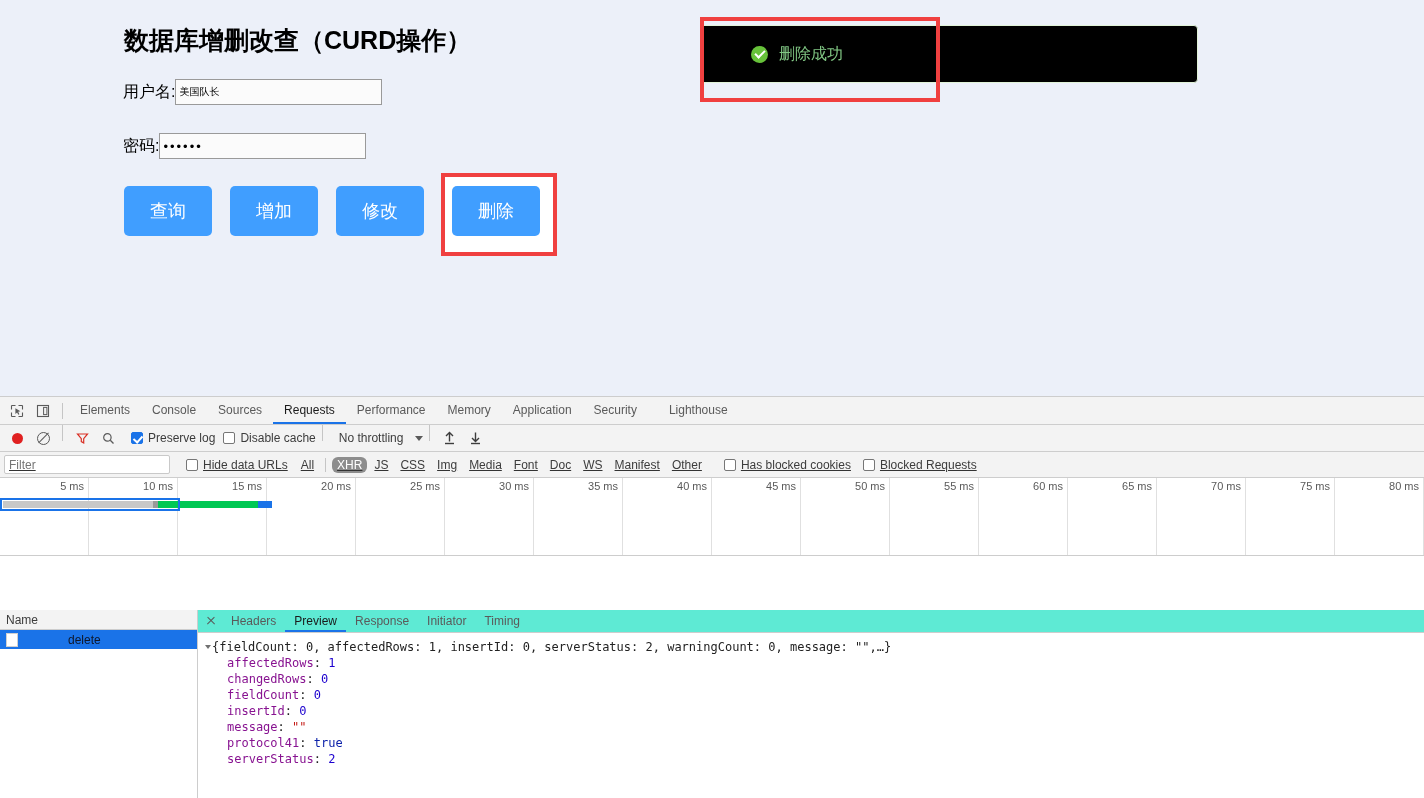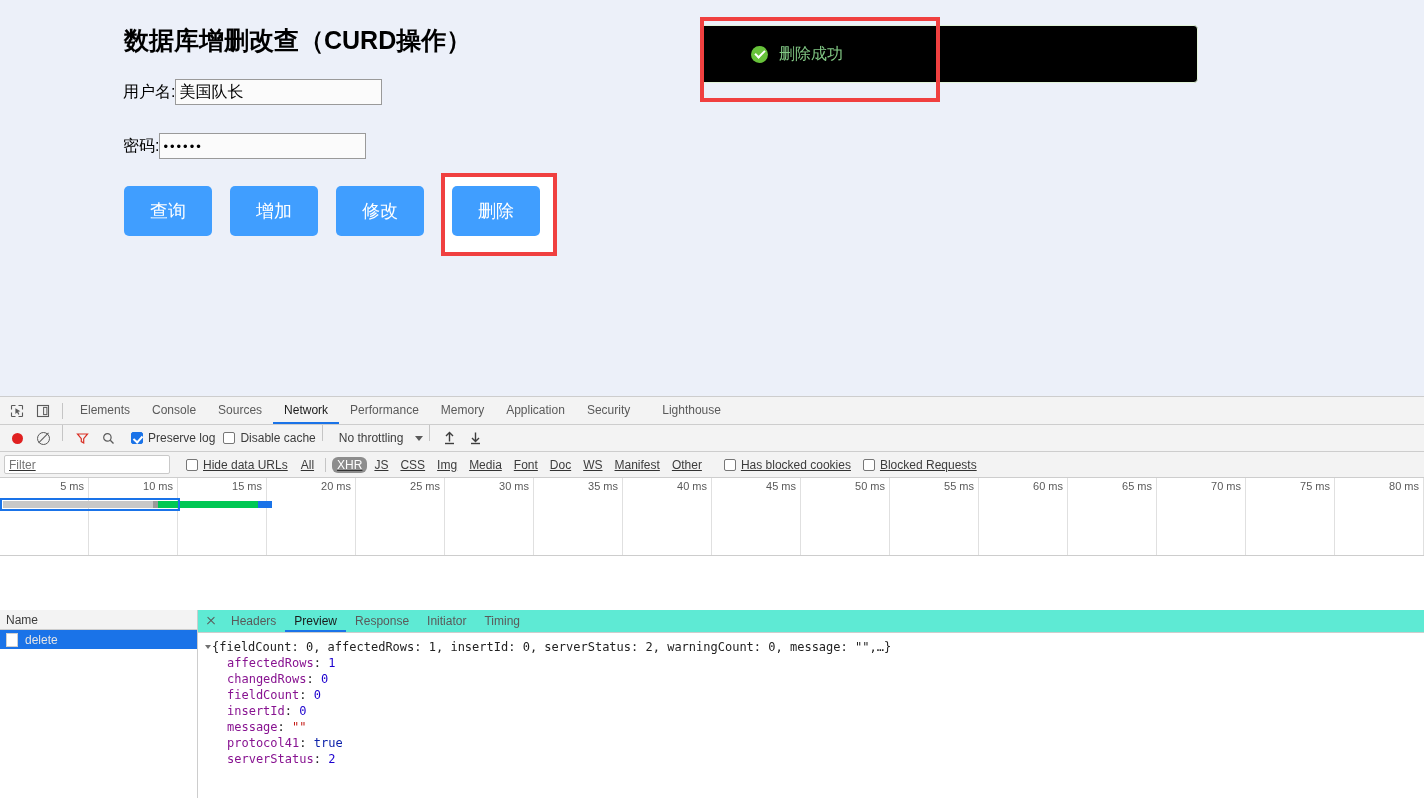--- a/index.html
+++ b/index.html
@@ -22,21 +22,21 @@
     position: absolute; left: 124px; top: 24px;
     font-size: 25px; font-weight: bold; color: #000;
     letter-spacing: 0px; white-space: nowrap;
   }
   .form-row { position: absolute; display: flex; align-items: center; }
   .form-row .label {
     font-size: 16px; color: #000; white-space: nowrap;
   }
   .form-row input[type=text], .form-row input[type=password] {
     font-family: "Liberation Sans", sans-serif;
-    font-size: 16px;
+    font-size: 10px;
     color: #000;
     background: #fbfbfb;
     border: 1px solid #9a9a9a;
     outline: none;
     padding: 1px 3px;
   }
   #row-user { left: 123px; top: 79px; }
   #row-user input { width: 207px; height: 26px; }
   #row-pass { left: 123px; top: 133px; }
   #row-pass input { width: 207px; height: 26px; letter-spacing: 2px; font-size: 13px; }
@@ -221,21 +221,21 @@
     width: 198px; flex: none; border-right: 1px solid #cdcdcd; position: relative; background:#fff;
   }
   .req-header {
     height: 20px; background: #f3f3f3; border-bottom: 1px solid #cdcdcd;
     font-size: 12px; color: #3c3c3c; padding-left: 6px; line-height: 20px;
   }
   .req-row {
     height: 19px; display: flex; align-items: center;
     padding-left: 6px; font-size: 12px; cursor: pointer;
   }
-  .req-row.selected { background: #1a73e8; color: #e5e5e5; }
+  .req-row.selected { background: #1a73e8; color: #0f172a; gap: 43px; }
   .file-icon {
     width: 12px; height: 14px; background: #fff; border: 1px solid #d0d0d0;
     margin-right: 7px; flex: none;
   }
   .detail-panel { flex: 1; position: relative; background:#fff; }
   .detail-tabs {
     height: 23px; background: #5eead4; border-bottom: 1px solid #cdcdcd;
     display: flex; align-items: center; padding-left: 6px;
   }
   .dtab {
@@ -325,21 +325,21 @@
     <div class="dt-icon-btn">
       <svg width="14" height="14" viewBox="0 0 14 14">
         <rect x="1.5" y="1.5" width="11" height="11" stroke="#5a5a5a" stroke-width="1.1" fill="none"></rect>
         <rect x="7.6" y="3.4" width="3.3" height="7.2" stroke="#5a5a5a" stroke-width="1" fill="none"></rect>
       </svg>
     </div>
     <div class="dt-sep"></div>
     <div class="dt-tab">Elements</div>
     <div class="dt-tab">Console</div>
     <div class="dt-tab">Sources</div>
-    <div class="dt-tab active">Network</div>
+    <div class="dt-tab active">Requests</div>
     <div class="dt-tab">Performance</div>
     <div class="dt-tab">Memory</div>
     <div class="dt-tab">Application</div>
     <div class="dt-tab">Security</div>
     <div class="dt-tab" style="margin-left:10px">Lighthouse</div>
   </div>
 
   <div class="dt-toolbar2">
     <div class="dt-icon-btn">
         <div class="record-dot"></div>

